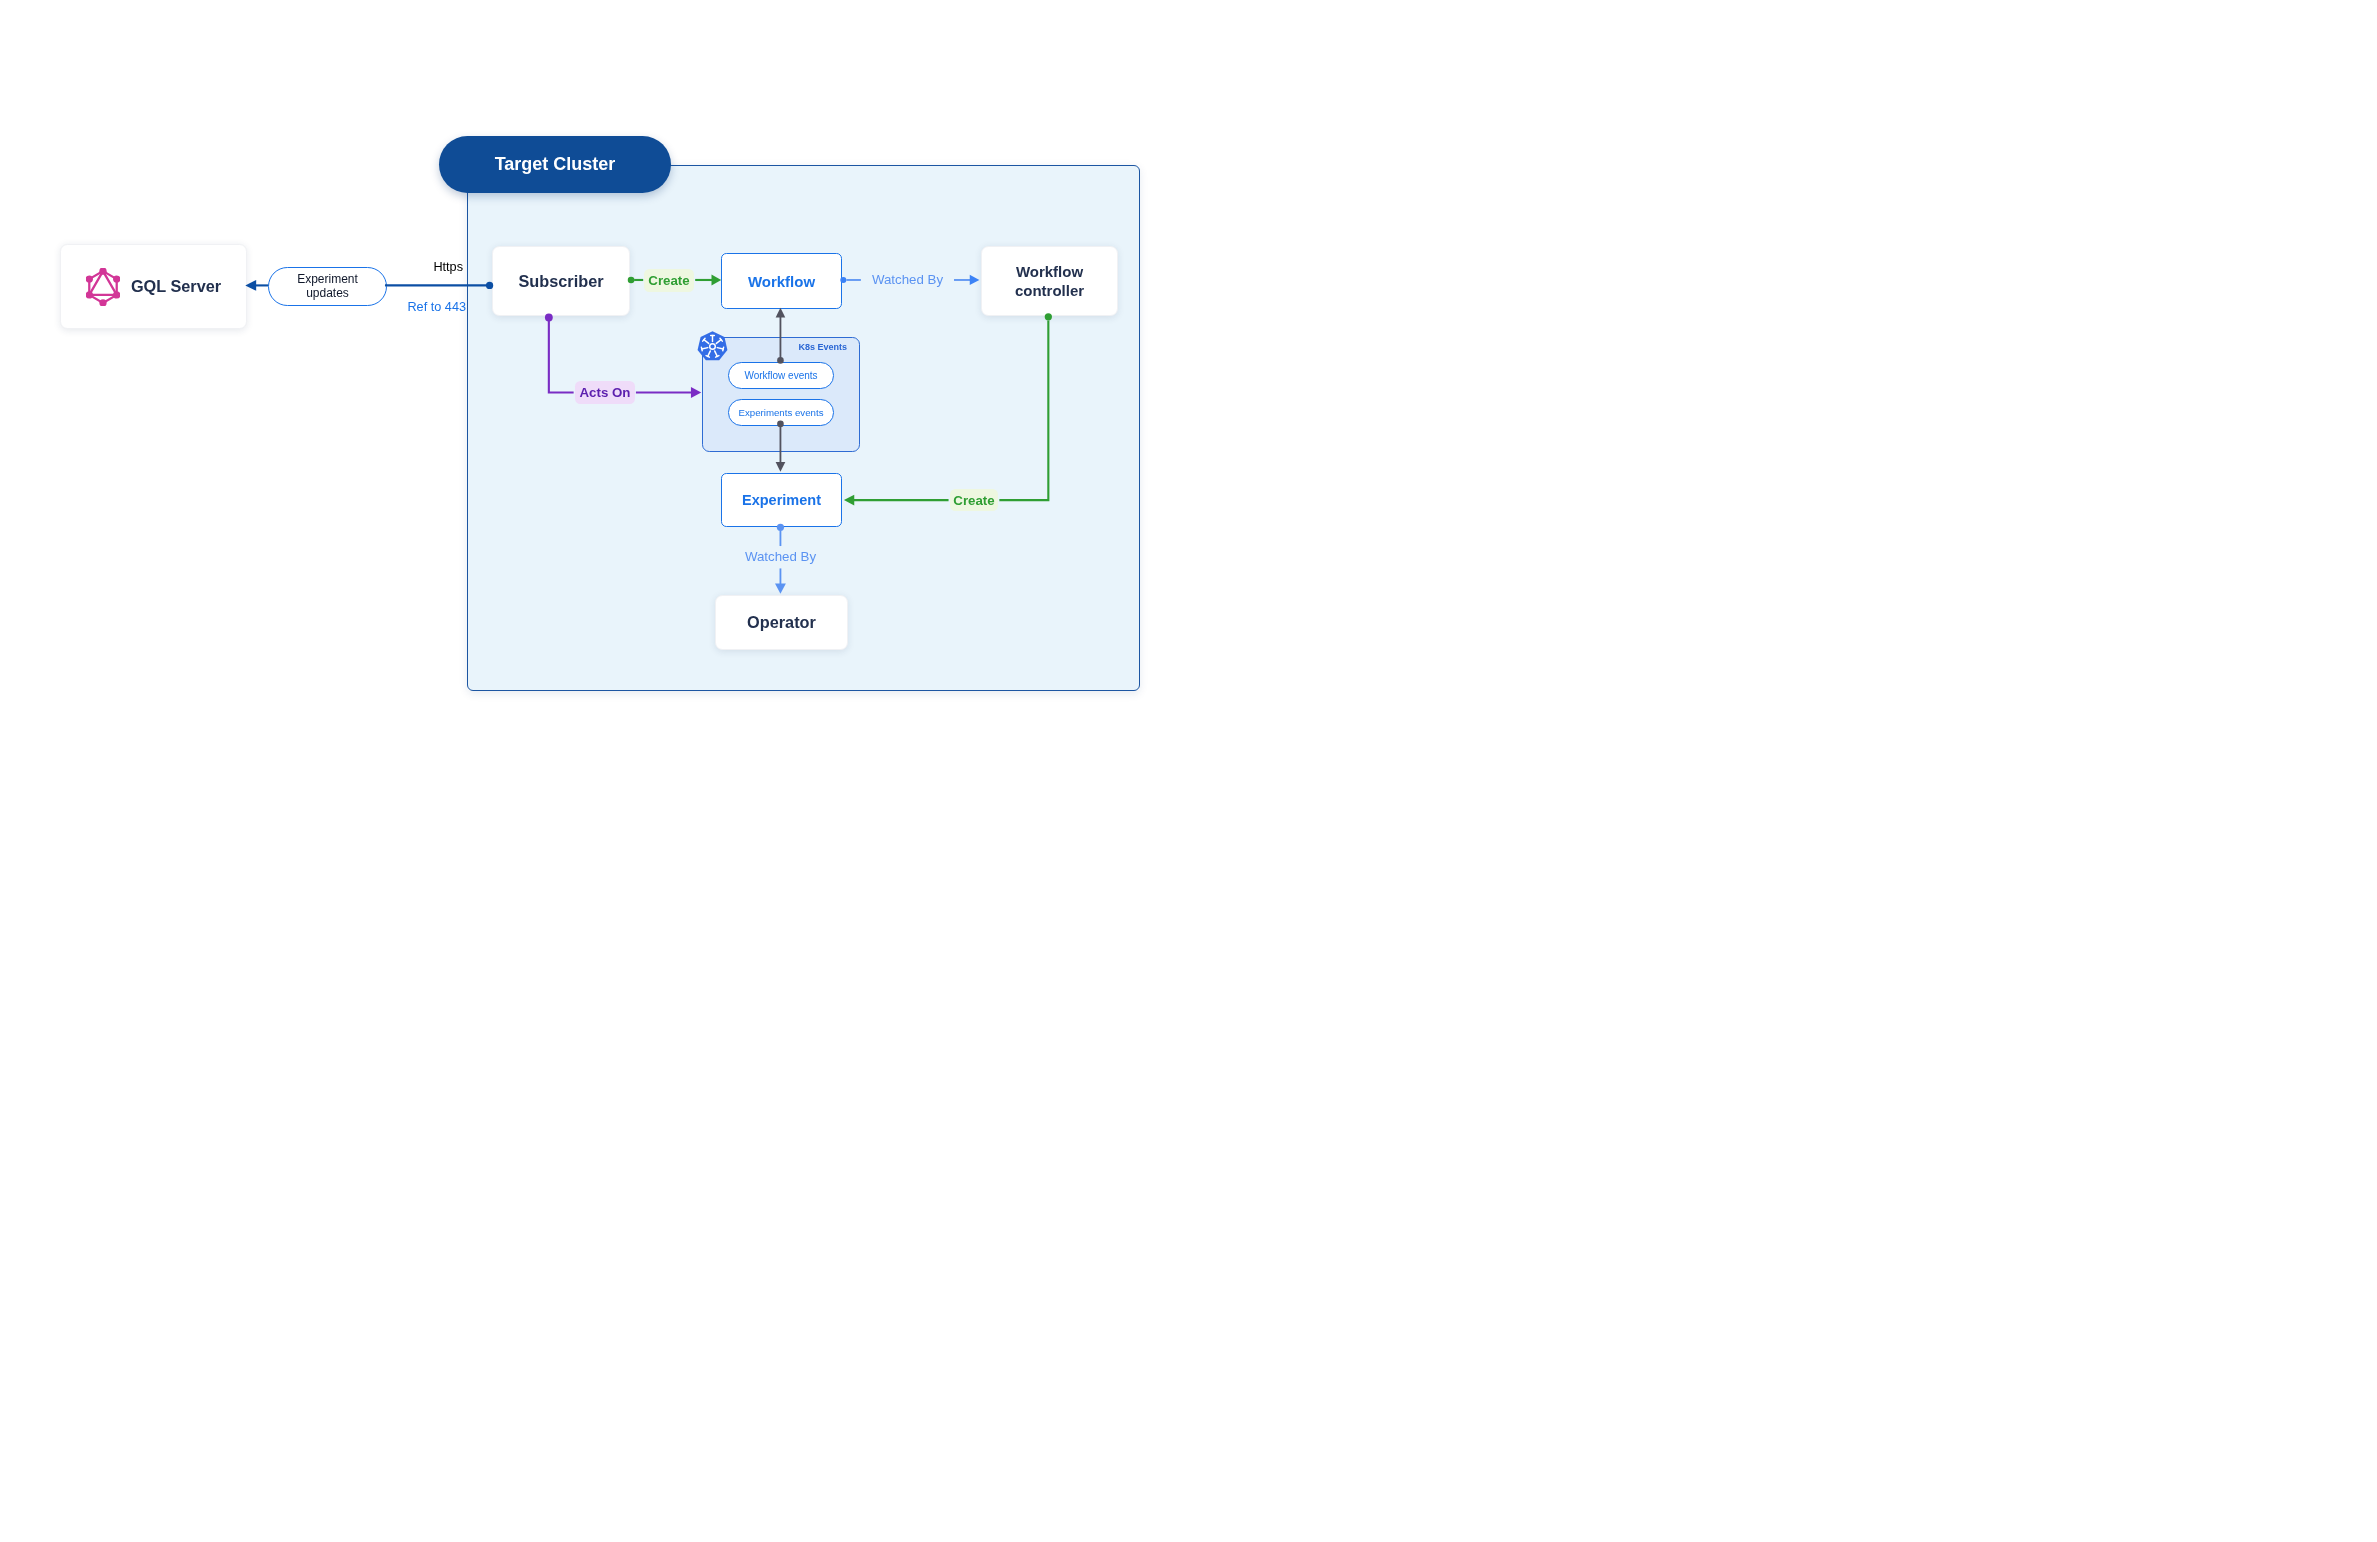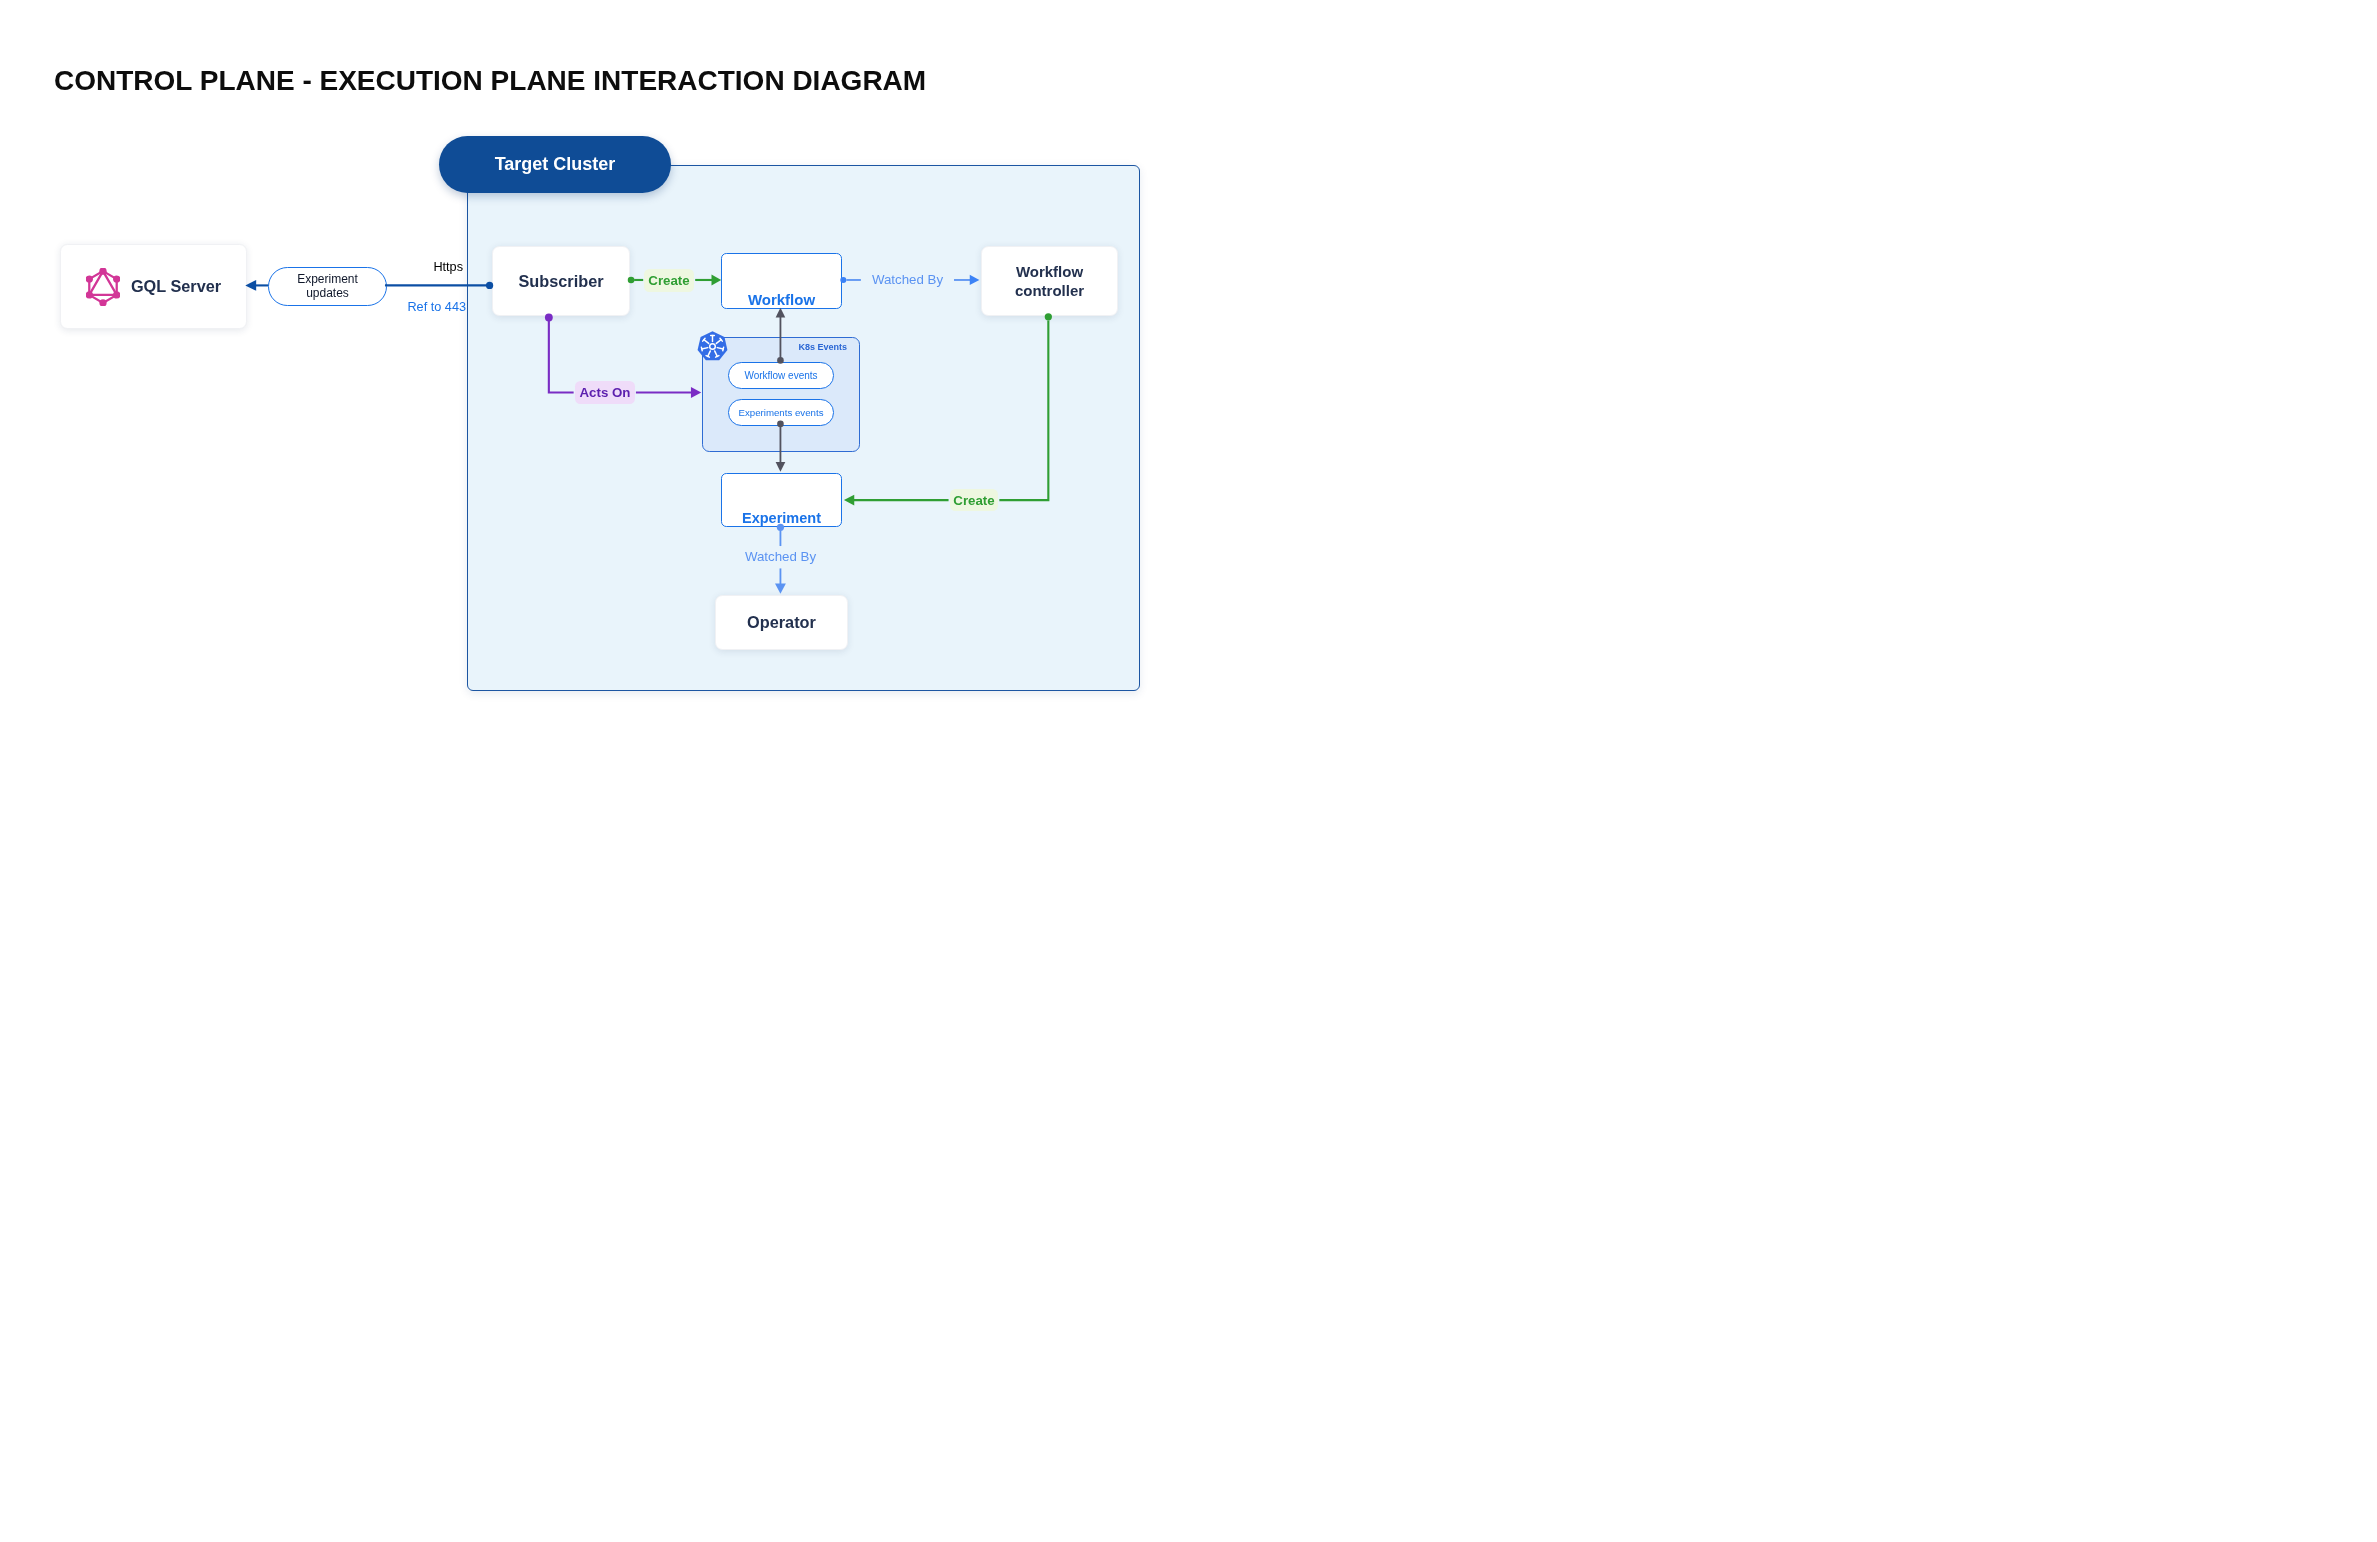--- a/index.html
+++ b/index.html
@@ -28,21 +28,21 @@
   .card{
     position:absolute;background:#ffffff;border-radius:7.3px;z-index:2;
     border:0.6px solid #f0f1f4;
     box-shadow:0 1.8px 7.3px rgba(25,50,90,.10);
     display:flex;align-items:center;justify-content:center;
     color:#22304e;font-weight:700;text-align:center;
   }
   
   .bluebox{
     position:absolute;background:#ffffff;border:1.8px solid #1a73e8;border-radius:5.4px;z-index:2;
-    display:flex;align-items:flex-end;justify-content:center;
+    display:flex;align-items:center;justify-content:center;
     color:#1a73e8;font-weight:700;text-align:center;
   }
   .oval{
     position:absolute;left:268px;top:267px;width:117px;height:37px;z-index:2;
     background:#ffffff;border:1.8px solid #1a73e8;border-radius:19.4px;
     display:flex;align-items:center;justify-content:center;
     color:#0f172a;font-size:12px;font-weight:500;line-height:1.15;text-align:center;
   }
   .edge-text{position:absolute;z-index:2;font-weight:500;}
   .pill-label{
@@ -62,21 +62,20 @@
     color:#2a66d4;font-size:9px;font-weight:700;
   }
   svg.connectors{position:absolute;left:0;top:0;z-index:3;pointer-events:none;}
   .icon-abs{position:absolute;z-index:5;}
 </style>
 </head>
 <body>
 
 <div class="canvas">
 
-  <div class="page-title">CONTROL PLANE - EXECUTION PLANE INTERACTION DIAGRAM</div>
 
   <div class="cluster-box"></div>
   <div class="cluster-pill">
     <span>Target Cluster</span>
   </div>
 
   <svg class="connectors" width="1189" height="771" viewBox="0 0 1965 1275">
 
     <g stroke="#0c4fa4" stroke-width="3.5" fill="#0c4fa4">
       <polygon points="405,472 423,463 423,481" stroke="none"></polygon>

